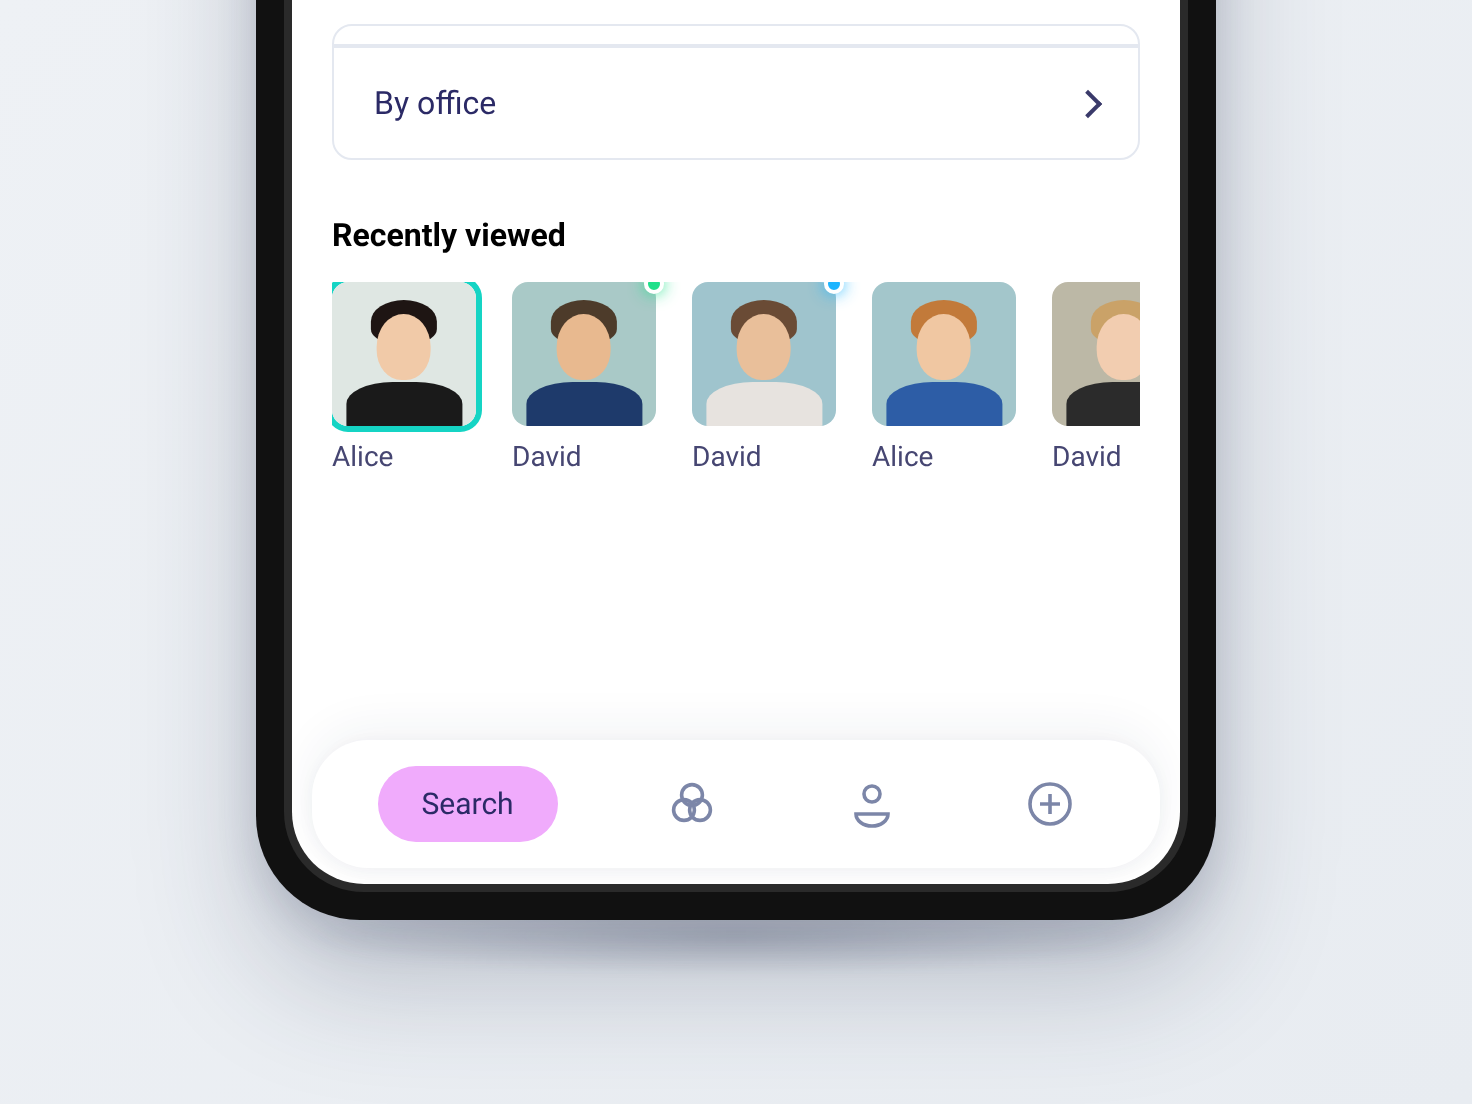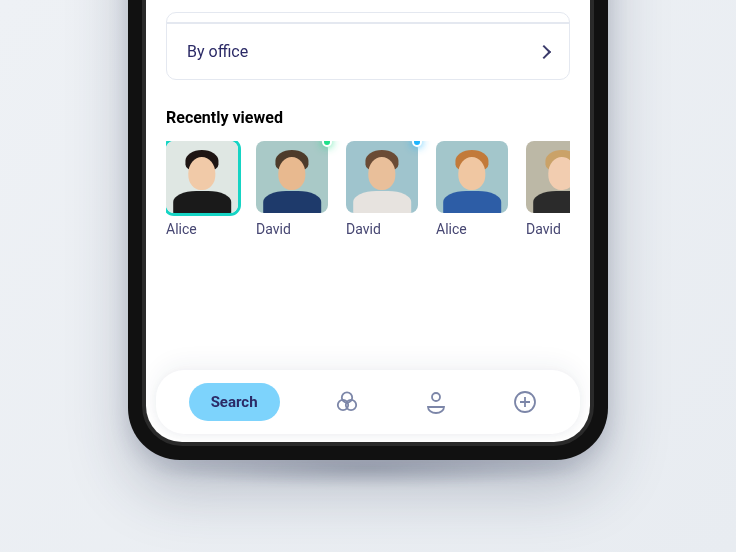--- a/index.html
+++ b/index.html
@@ -155,26 +155,26 @@
     height: 64px;
     background: #fff;
     border-radius: 28px;
     box-shadow: 0 -6px 24px rgba(40,50,80,0.06), 0 2px 8px rgba(40,50,80,0.05);
     display: flex;
     align-items: center;
     justify-content: space-around;
     padding: 0 10px;
   }
   .nav-pill {
-    background: #7dd3fc;
+    background: #f0abfc;
     color: #2b2a66;
     font-size: 15px;
     padding: 10px 22px;
     border-radius: 22px;
-    font-weight: 700;
+    font-weight: 400;
   }
   .nav-icon {
     width: 44px; height: 44px;
     display:flex; align-items:center; justify-content:center;
     color: #7c86a8;
     cursor: pointer;
   }
   .nav-icon svg { width: 26px; height: 26px; stroke: #7c86a8; fill: none; stroke-width: 1.8; }
   
   .phone-shadow {

